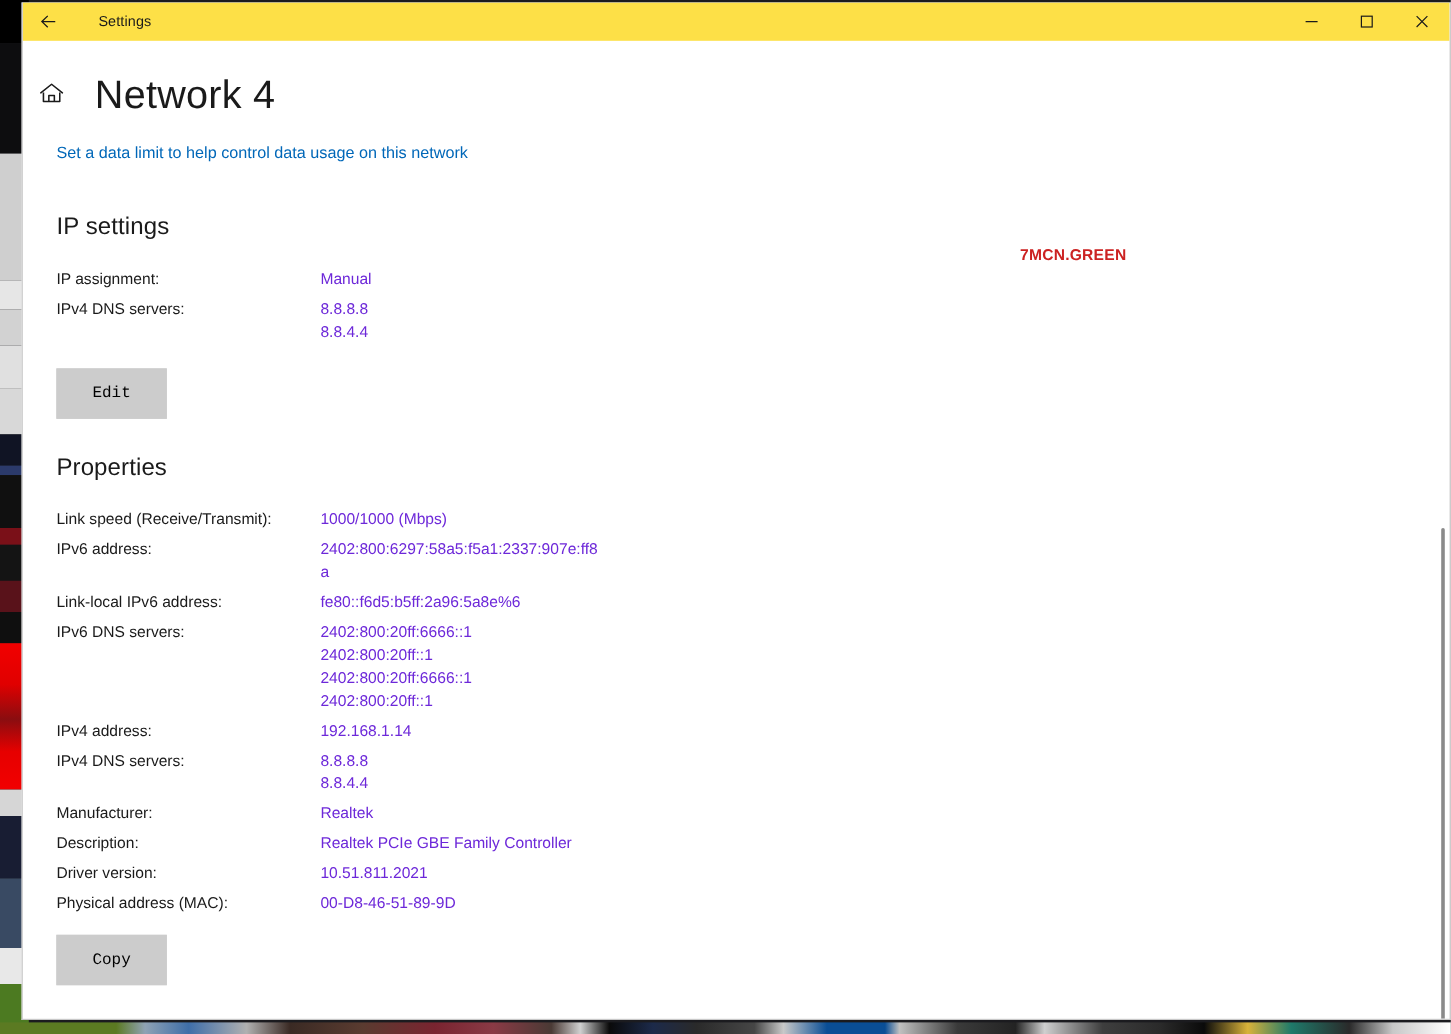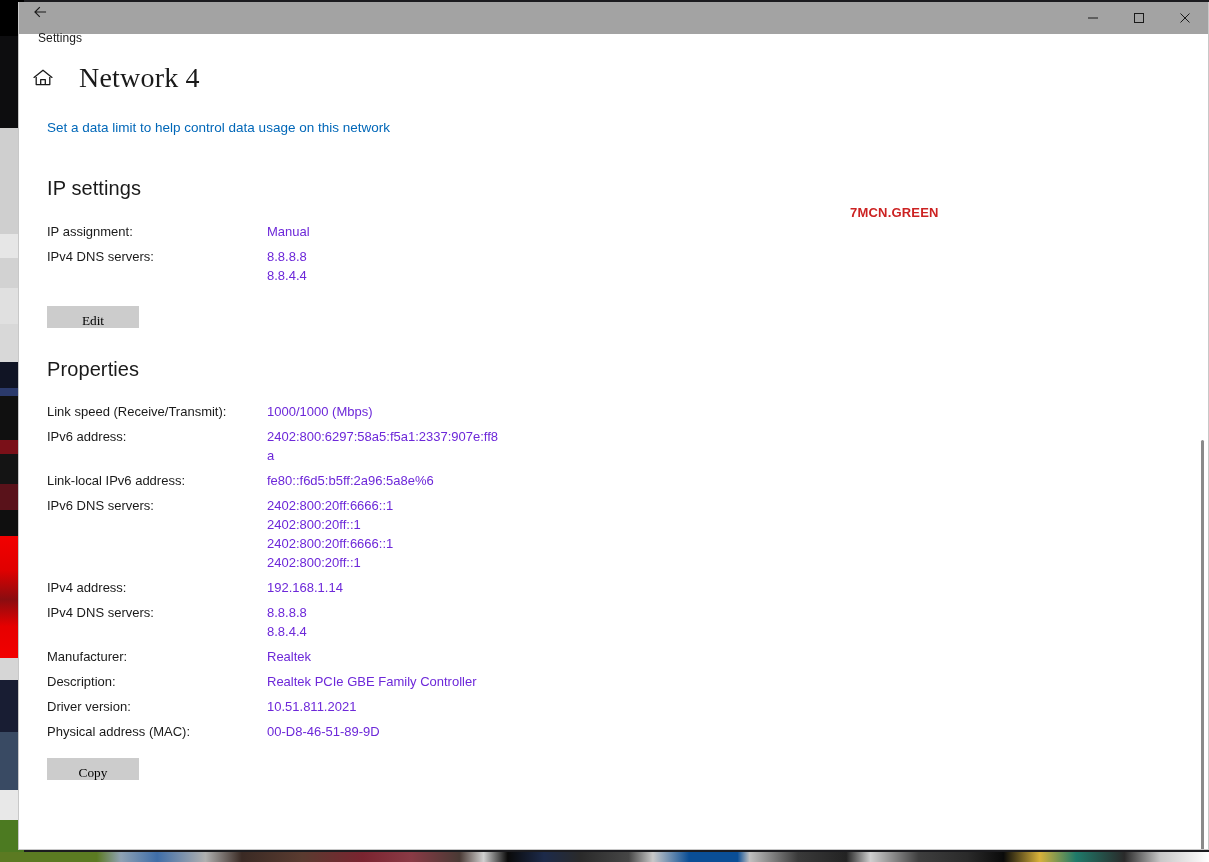--- a/index.html
+++ b/index.html
@@ -46,24 +46,23 @@
     border: 1px solid #c8c8c8;
     border-top: none;
     box-sizing: border-box;
     overflow: hidden;
   }
 
   
   #titlebar {
     position: relative;
     height: 32px;
-    background: #a3a3a3;
-    display: flex;
-    align-items: flex-start;
-    flex-direction: column;
+    background: #fde047;
+    display: flex;
+    align-items: center;
   }
   #back-button {
     width: 44px;
     height: 32px;
     display: flex;
     align-items: center;
     justify-content: center;
     background: transparent;
     border: none;
     padding: 0;
@@ -113,27 +112,26 @@
   }
   #home-icon {
     width: 28px;
     height: 28px;
     display: flex;
     align-items: center;
     justify-content: center;
     flex: none;
   }
   #page-title {
-    font-size: 28px;
+    font-size: 33px;
     font-weight: 300;
     color: #1a1a1a;
     margin-left: 22px;
     line-height: 1;
     letter-spacing: 0.2px;
-    font-family: Liberation Serif, serif;
   }
 
   #data-limit-link {
     display: inline-block;
     margin-left: 28px;
     margin-top: 21px;
     font-size: 13.5px;
     color: #0067b8;
     text-decoration: none;
     cursor: default;
@@ -172,25 +170,25 @@
   }
   #ip-settings-table { margin-top: 22px; }
   #ip-settings-table tr td { padding-bottom: 6px !important; }
   #properties-table { margin-top: 21px; }
   #properties-table tr td { padding-bottom: 6px !important; }
 
   .action-button {
     display: block;
     margin-left: 28px;
     min-width: 92px;
-    height: 22px;
+    height: 42px;
     background: #cccccc;
     border: 1px solid #cccccc;
     color: #000000;
-    font-family: Liberation Serif, serif;
+    font-family: Liberation Mono, monospace;
     font-size: 13.3px;
     text-align: center;
     line-height: 28px;
     padding: 0 12px;
     cursor: default;
     box-sizing: border-box;
   }
   #edit-button { margin-top: 15px; }
   #copy-button { margin-top: 11px; }
 

